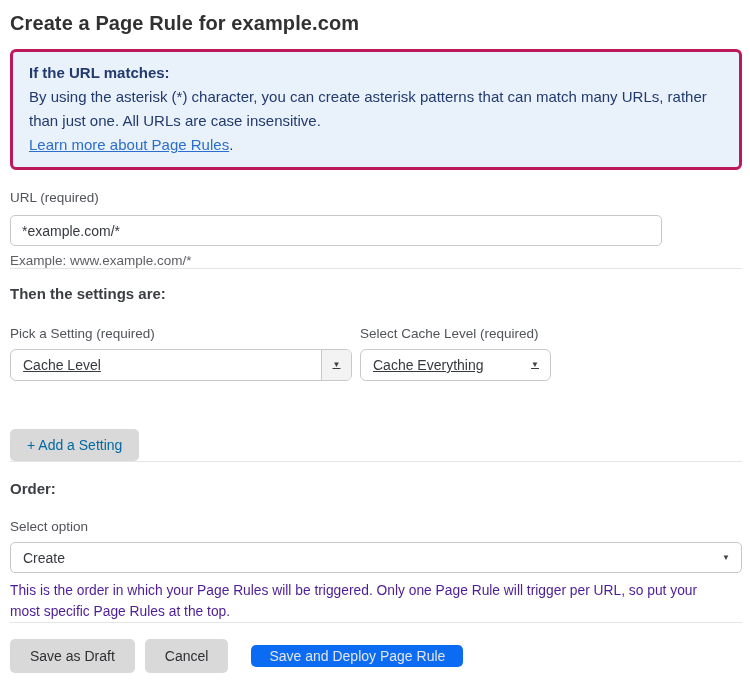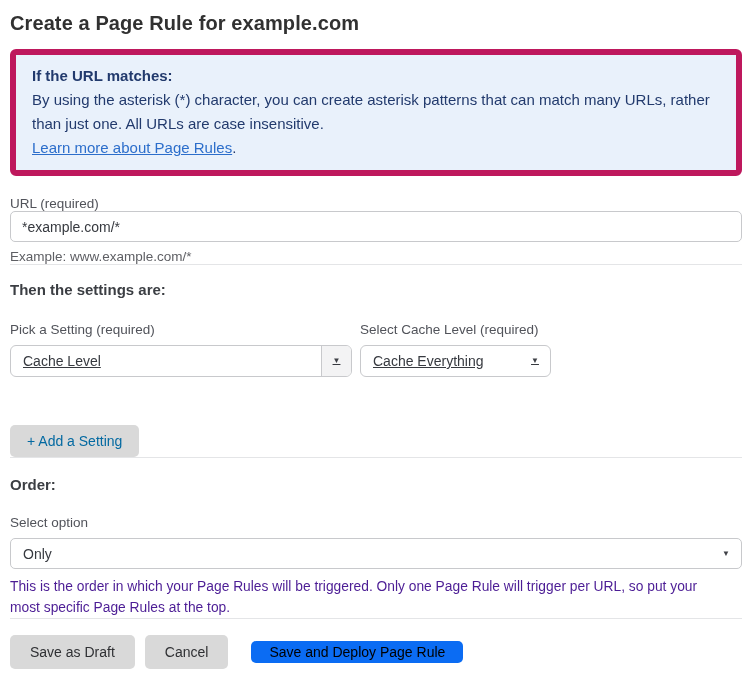--- a/index.html
+++ b/index.html
@@ -15,40 +15,40 @@
     font-size: 20px;
     font-weight: 700;
     color: #313131;
     letter-spacing: .1px;
     margin-top: 2px;
   }
 
   .info-box {
     margin-top: 14px;
     background: #e9f1fb;
-    border: 6px solid #be185d;
+    border: 3px solid #be185d;
     border-radius: 6px;
     padding: 9px 16px 10px 16px;
     font-size: 15px;
     line-height: 24px;
     color: #223a6d;
   }
   .info-heading { font-weight: 700; }
   .info-link { color: #2c6ecb; text-decoration: underline; cursor: pointer; }
   .info-link-suffix { color: #223a6d; }
 
   .field-label {
     margin-top: 20px;
     font-size: 13.5px;
     color: #51535a;
   }
   .text-input {
     display: block;
-    margin-top: 0;
-    width: 732px;
+    margin-top: 10px;
+    width: 652px;
     height: 31px;
     border: 1px solid #c8c9cc;
     border-radius: 5px;
     padding: 12px 11px;
     font-family: "Liberation Sans", "DejaVu Sans", sans-serif;
     font-size: 14px;
     color: #36393f;
     background: #fff;
     outline: none;
   }
@@ -169,21 +169,21 @@
     font-size: 14px;
     padding: 9px 20px;
     cursor: pointer;
   }
   .btn-secondary {
     background: #d9d9d9;
     color: #2f3033;
   }
   .btn-primary {
     background: #0b6cf3;
-    color: #000000;
+    color: #e5e5e5;
     margin-left: 13px;
     padding: 3px 18px;
     text-align: center;
   }
 </style>
 </head>
 <body>
 
 <div class="container">
 
@@ -225,21 +225,21 @@
   </div>
 
   <button class="add-setting-btn">+ Add a Setting</button>
 
   <hr class="divider divider-2">
 
   <div class="section-heading order-heading">Order:</div>
 
   <div class="field-label" style="margin-top:22px;">Select option</div>
   <div class="order-select">
-    <span class="select-text">Only</span>
+    <span class="select-text">Create</span>
     <span class="arrow-plain">
       <span class="arrow-glyph">▼</span>
     </span>
   </div>
   <div class="order-helper">This is the order in which your Page Rules will be triggered. Only one Page Rule will trigger per URL, so put your most specific Page Rules at the top.</div>
 
   <hr class="divider divider-3">
 
   <div class="btn-row">
     <button class="btn btn-secondary">Save as Draft</button>

